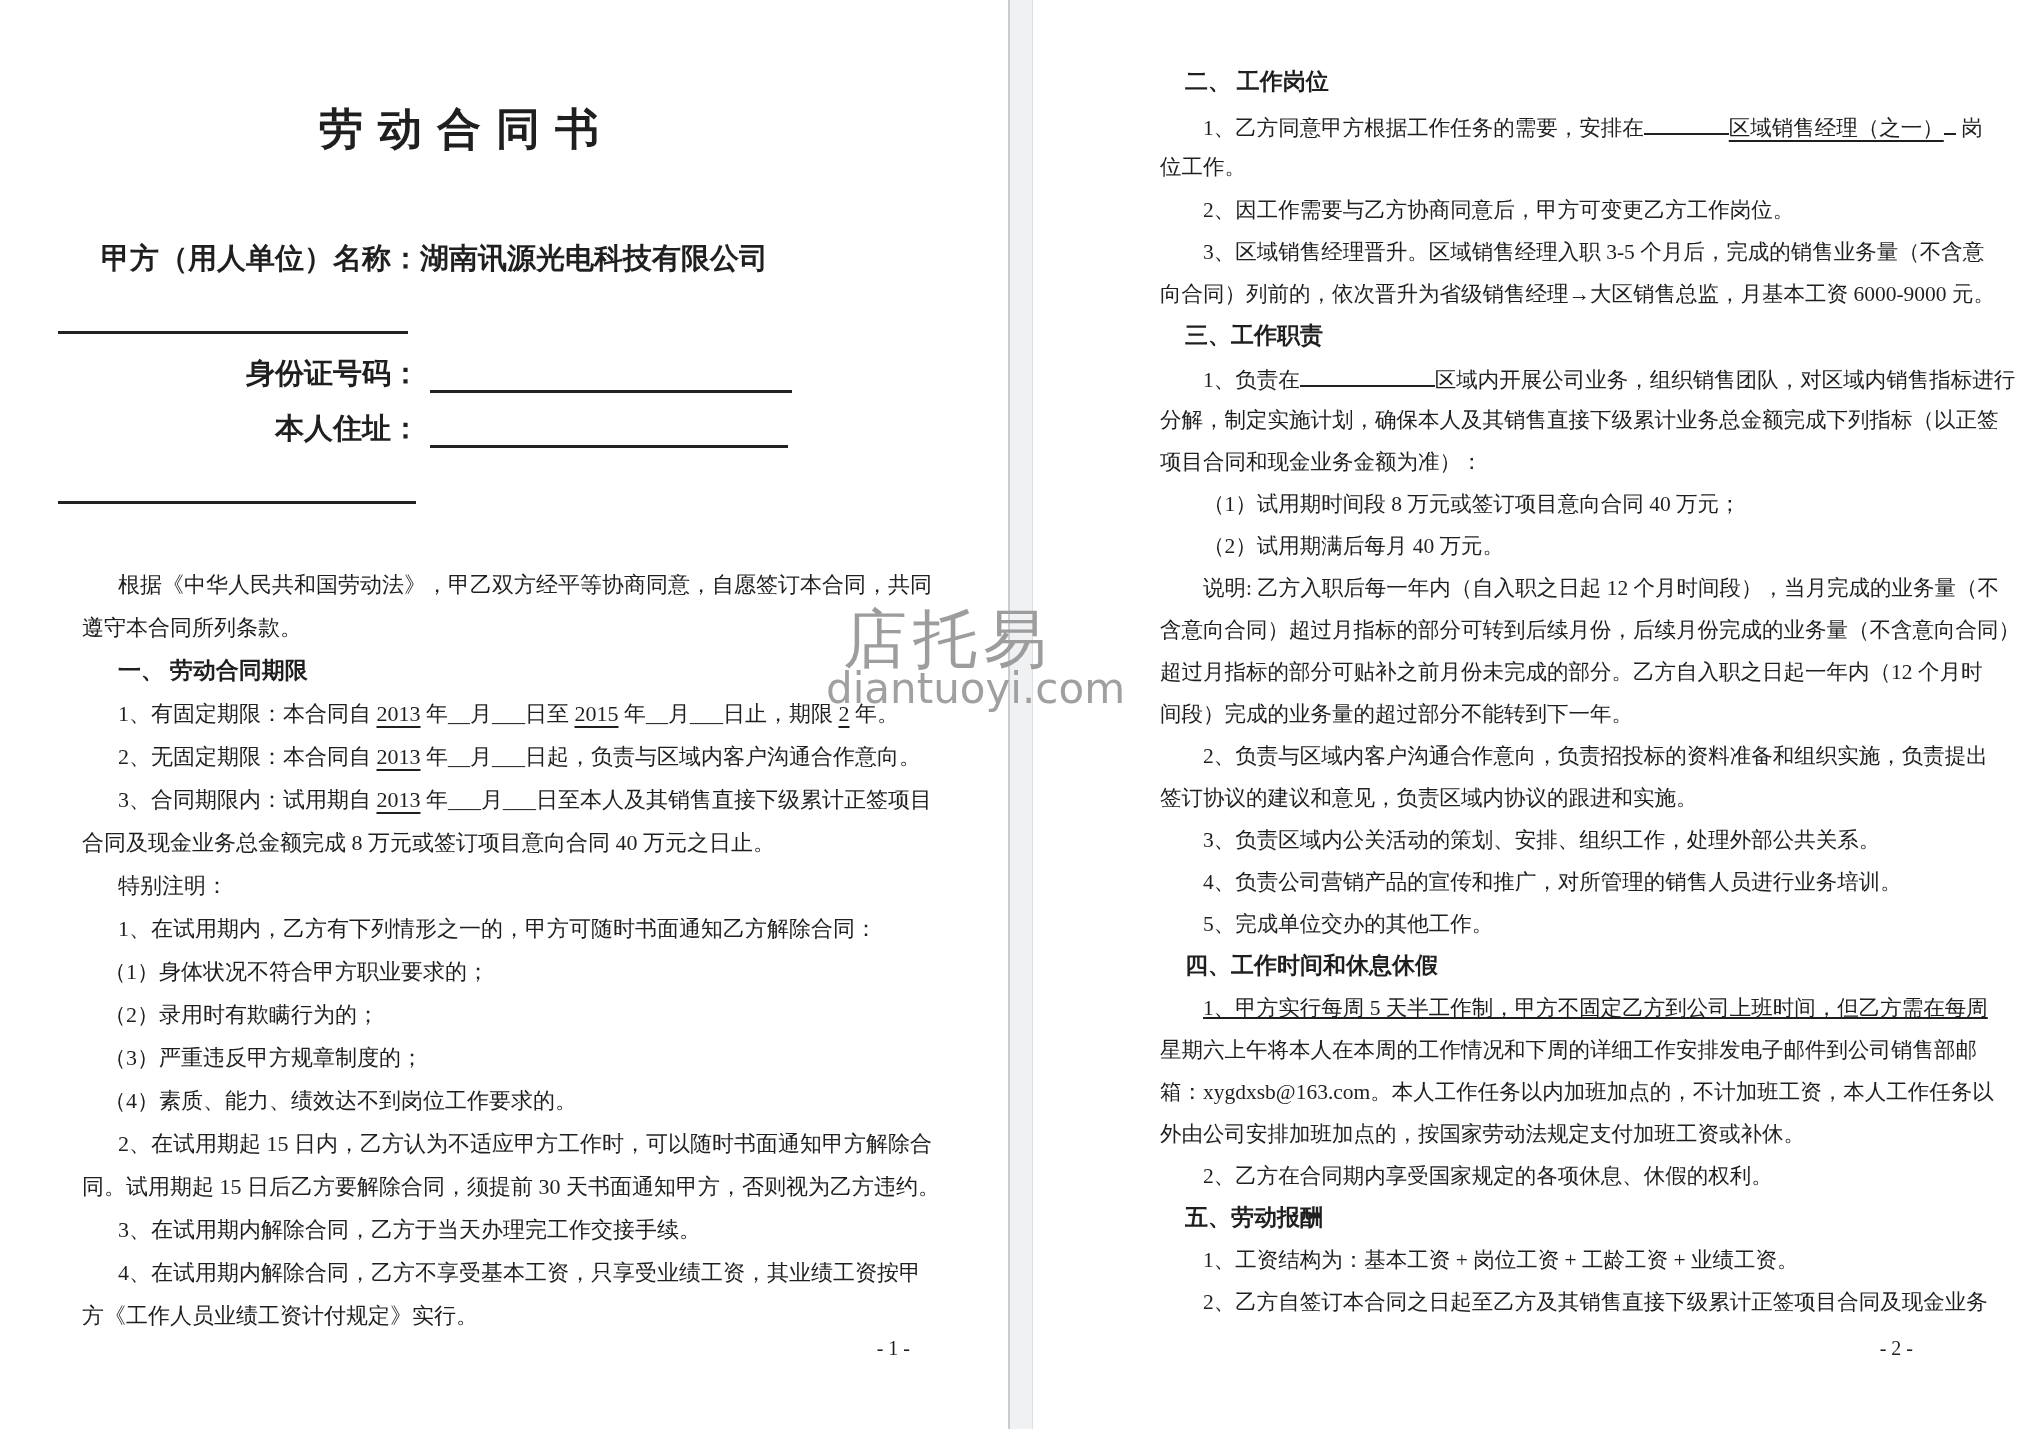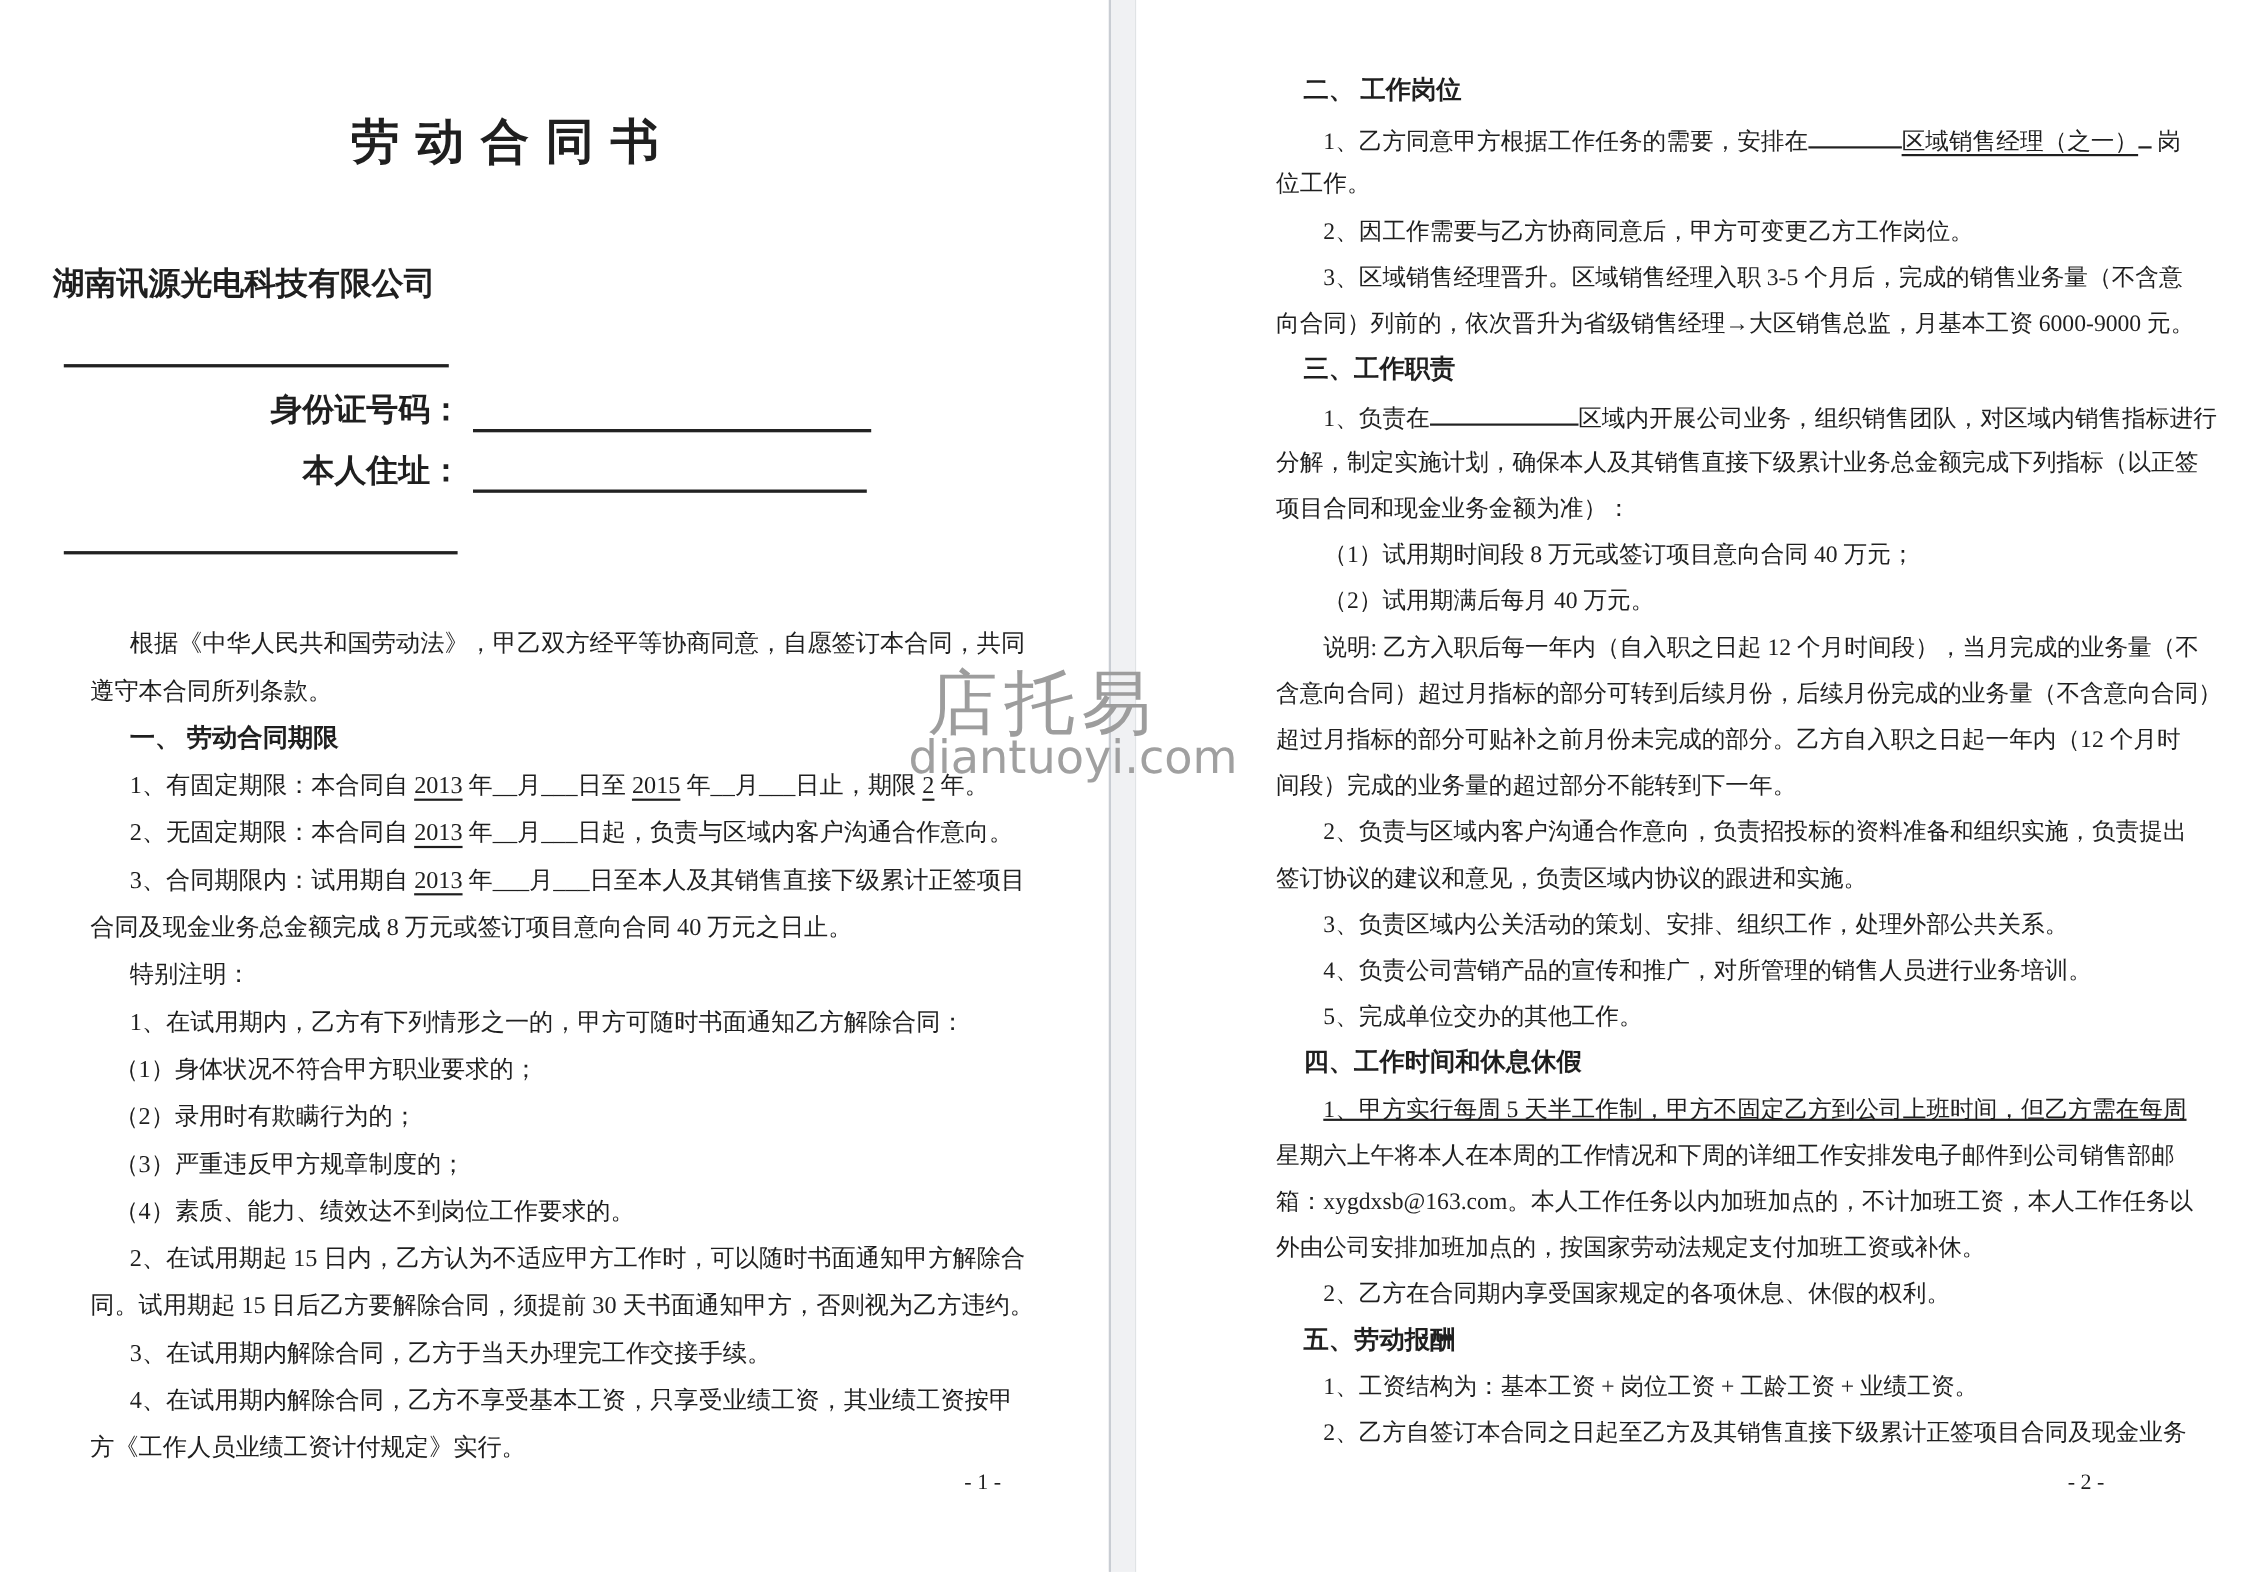--- a/index.html
+++ b/index.html
@@ -46,20 +46,21 @@
     font-family:"DejaVu Sans",sans-serif;white-space:nowrap;
   }
 </style>
 </head>
 <body>
 
 <div class="page" id="page1">
   <div class="title">劳 动 合 同 书</div>
   <div>
       <div class="frow" style="top: 238px;">
+        <span class="flabel">甲方（用人单位）名称：</span>
         <span class="fvalue">湖南讯源光电科技有限公司</span>
       </div>
       <div class="frow" style="top: 295px;">
         <span class="fblank" style="width: 350px;"></span>
       </div>
       <div class="frow" style="top: 353px;">
         <span class="flabel">身份证号码：</span>
         <span class="fblank" style="width: 362px;"></span>
       </div>
       <div class="frow" style="top: 408px;">

